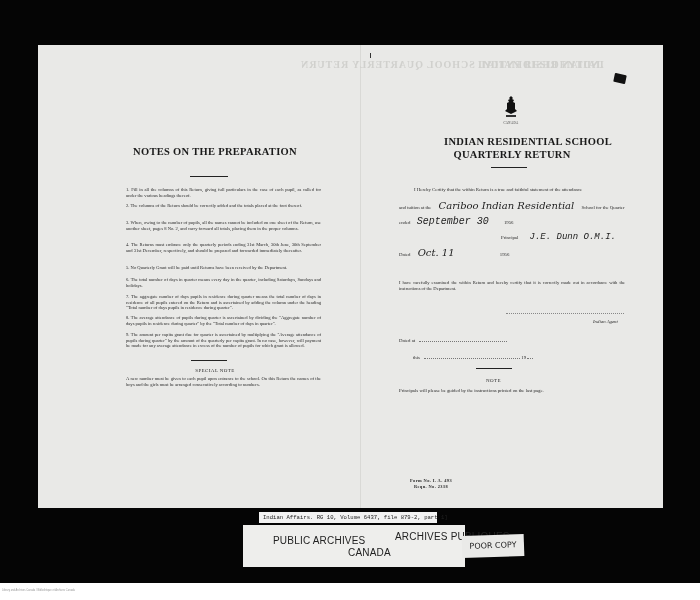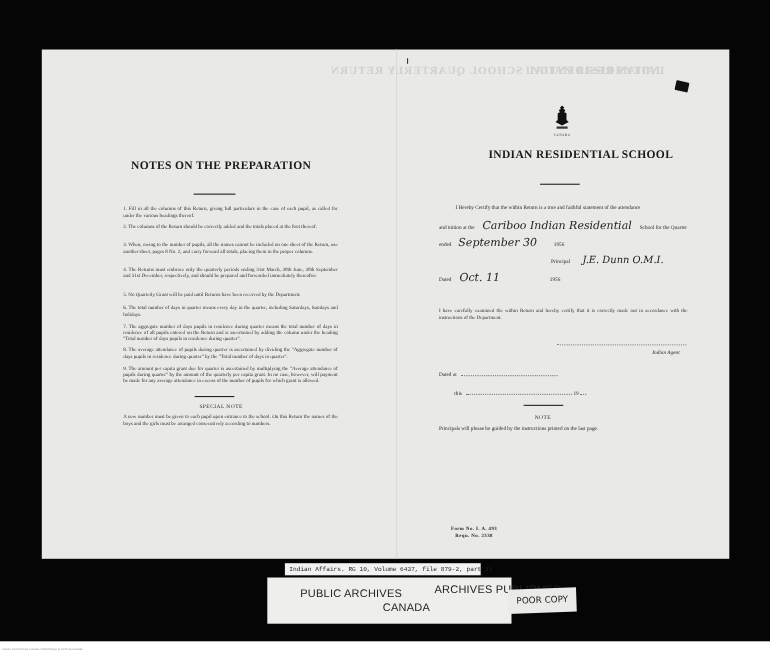--- a/index.html
+++ b/index.html
@@ -1,20 +1,20 @@
 <!DOCTYPE html>
 <html><head>
 <meta charset="utf-8">
 <style>
   html, body { margin:0; padding:0; }
   body { width:700px; height:600px; background:#050505; position:relative; overflow:hidden; font-family:"Liberation Serif", serif; }
   .page { position:absolute; left:38px; top:45px; width:625px; height:463px; background:#e9e9e7; }
   .spine { position:absolute; left:322px; top:0; width:1px; height:463px; background:#d9d9d6; }
   .ghost { position:absolute; top:14px; font-size:10px; letter-spacing:1px; color:#d0d0cd; font-weight:bold; white-space:nowrap; }
-  .left { position:absolute; left:2px; top:0; width:322px; height:357px; }
+  .left { position:absolute; left:16px; top:0; width:322px; height:357px; }
   .right { position:absolute; left:323px; top:0; width:302px; height:463px; }
   .h1 { position:absolute; text-align:center; font-weight:bold; font-size:10.5px; line-height:13px; color:#1a1a1a; letter-spacing:0.3px; }
   .rule { position:absolute; height:1px; background:#222; }
   .para { position:absolute; font-size:4.6px; line-height:5.6px; color:#2a2a2a; text-align:justify; }
   .center-small { position:absolute; text-align:center; font-size:5px; color:#2a2a2a; letter-spacing:0.4px; }
   .line-field { position:absolute; font-size:4.8px; color:#2a2a2a; white-space:nowrap; }
   .hand { font-family:"DejaVu Serif", serif; font-style:italic; font-size:10px; color:#222; }
   .dots { display:inline-block; border-bottom:1px dotted #777; height:6px; vertical-align:baseline; }
   .crest { position:absolute; left:140px; top:50px; width:20px; height:24px; }
   .tab-strip { position:absolute; left:259px; top:512px; width:178px; height:11px; background:#f2f2f2; font-family:"Liberation Mono", monospace; font-size:5.6px; color:#222; line-height:11px; padding-left:4px; box-sizing:border-box; white-space:nowrap; }
@@ -53,39 +53,40 @@
     <div class="para" style="left:72px;width:195px;top:331px;">A new number must be given to each pupil upon entrance to the school. On this Return the names of the boys and the girls must be arranged consecutively according to numbers.</div>
   </div>
 
   <div class="right">
     <svg class="crest" viewBox="0 0 20 24">
       <path d="M10 1 L12 3 L11 4 L13 5 L12 7 L14 8 L14 14 L16 16 L10 19 L4 16 L6 14 L6 8 L8 7 L7 5 L9 4 L8 3 Z" fill="#111"></path>
       <rect x="5" y="20" width="10" height="2" fill="#333"></rect>
     </svg>
     <div class="center-small" style="left:130px;width:40px;top:76px;font-size:3px;">CANADA</div>
     <div class="h1" style="left:16px;width:302px;top:90px;">INDIAN RESIDENTIAL SCHOOL</div>
+    <div class="h1" style="left:0;width:302px;top:103px;">QUARTERLY RETURN</div>
     <div class="rule" style="left:130px;width:36px;top:122px;"></div>
 
     <div class="line-field" style="left:53px;top:142px;">I Hereby Certify that the within Return is a true and faithful statement of the attendance</div>
 
     <div class="line-field" style="left:38px;top:155px;">
       <span>and tuition at the</span>
       <span class="hand" style="margin-left:6px;">Cariboo Indian Residential</span>
       <span style="margin-left:6px;">School for the Quarter</span>
     </div>
 
     <div class="line-field" style="left:38px;top:171px;">
       <span>ended</span>
-      <span class="hand" style="margin-left:5px;">September 30</span>
+      <span class="hand" style="margin-left:5px;font-family:Liberation Mono, monospace;">September 30</span>
       <span style="margin-left:14px;">1956</span>
     </div>
 
     <div class="line-field" style="left:140px;top:187px;">
       <span>Principal</span>
-      <span class="hand" style="margin-left:10px;font-size:9px;">J.E. Dunn O.M.I.</span>
+      <span class="hand" style="margin-left:10px;font-size:9px;font-family:Liberation Mono, monospace;">J.E. Dunn O.M.I.</span>
     </div>
 
     <div class="line-field" style="left:38px;top:202px;">
       <span>Dated</span>
       <span class="hand" style="margin-left:6px;">Oct. 11</span>
       <span style="margin-left:44px;">1956</span>
     </div>
 
     <div class="para" style="left:38px;width:226px;top:235px;">I have carefully examined the within Return and hereby certify that it is correctly made out in accordance with the instructions of the Department.</div>
 

